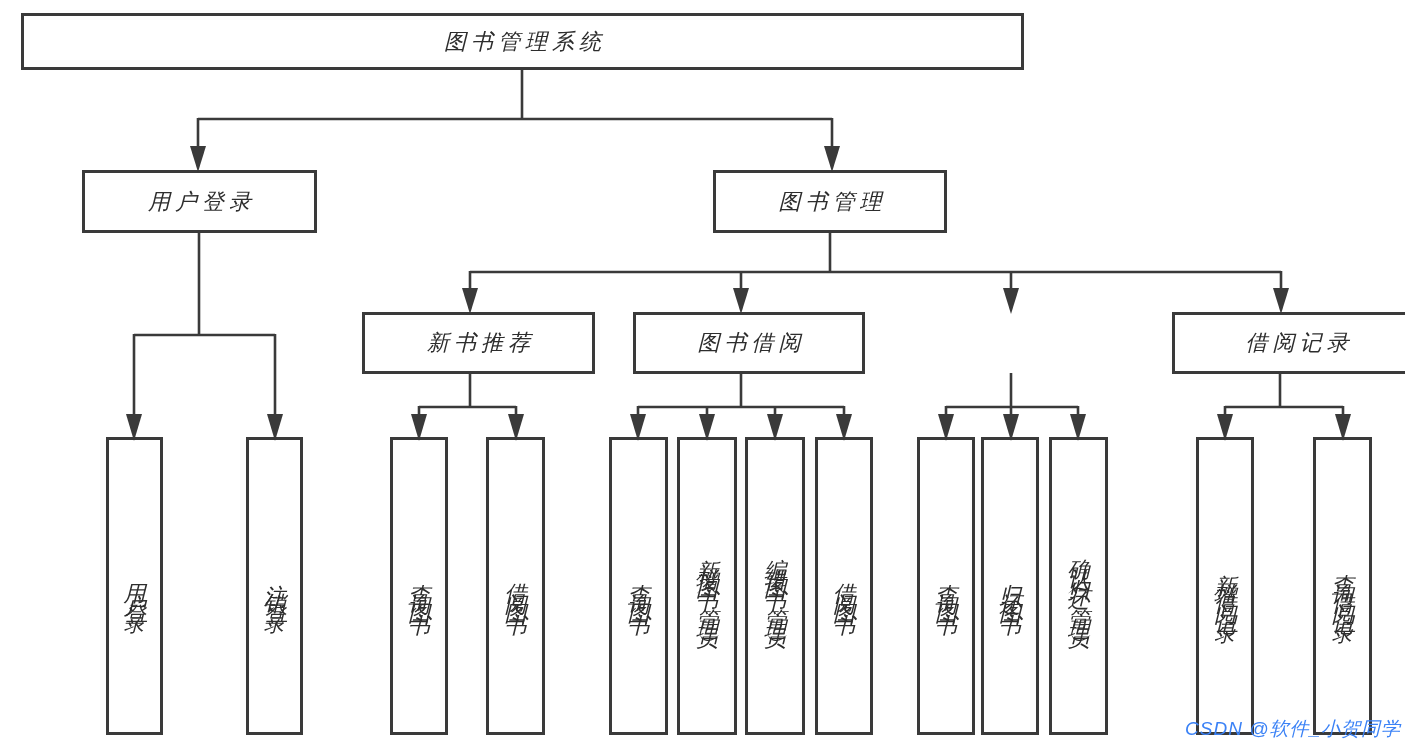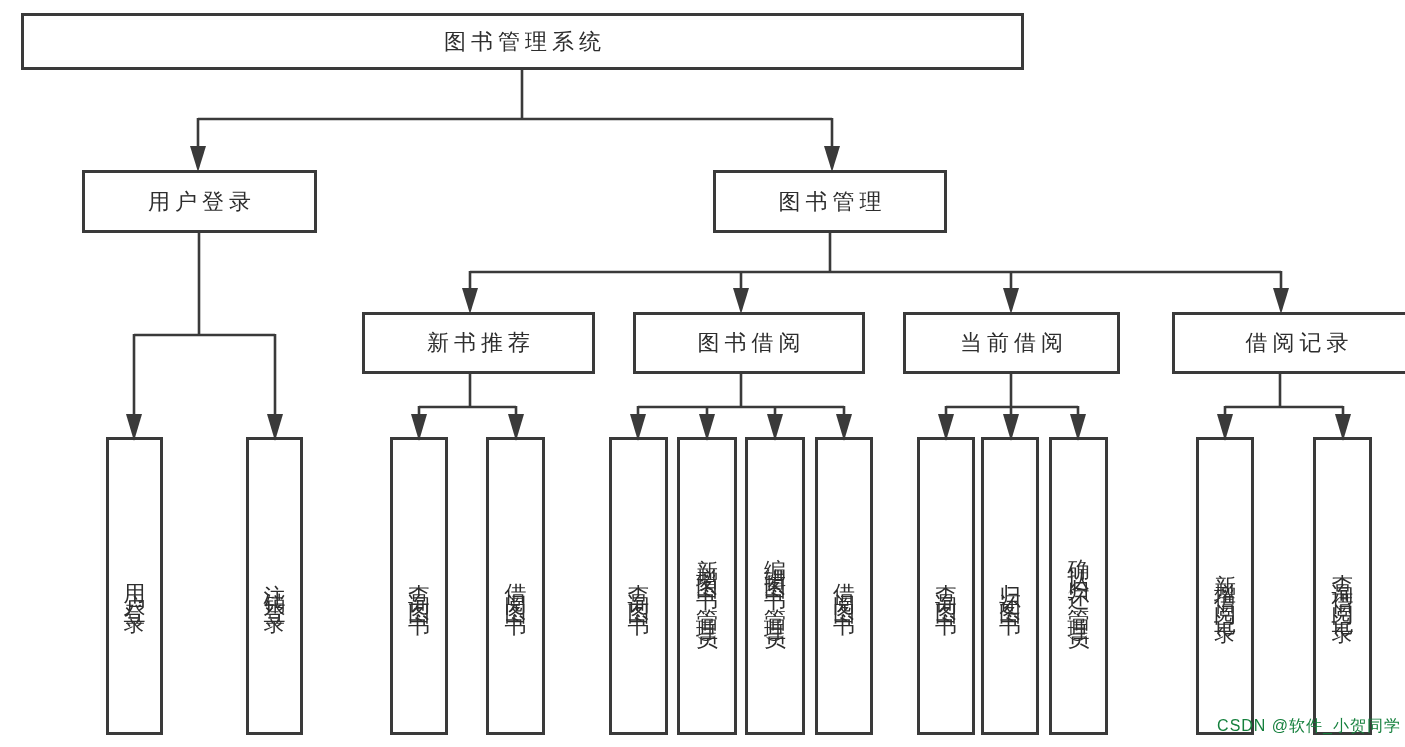--- a/index.html
+++ b/index.html
@@ -1,32 +1,33 @@
 <!DOCTYPE html>
 <html><head>
 <meta charset="utf-8">
 <style>
   html,body{margin:0;padding:0;background:#fff;}
   #stage{
     position:relative;width:1405px;height:747px;background:#fff;overflow:hidden;
     font-family:"Liberation Sans","DejaVu Sans",sans-serif;
+    font-style:italic;
   }
   .box{
     position:absolute;background:#fff;border:3px solid #3a3a3a;box-sizing:border-box;
     display:flex;align-items:center;justify-content:center;color:#2d2d2d;z-index:1;
   }
   .box.h span{font-size:22px;letter-spacing:5px;text-indent:5px;white-space:nowrap;}
   .box.v span{
     writing-mode:vertical-rl;text-orientation:mixed;
     font-size:22px;line-height:1;letter-spacing:10px;
   }
   #connectors{position:absolute;left:0;top:0;z-index:2;pointer-events:none;}
   #watermark{
     position:absolute;right:4px;top:716px;z-index:3;
-    font-size:16px;color:#15803d;letter-spacing:1px;white-space:nowrap;
+    font-size:19px;color:#3b82f6;letter-spacing:1px;white-space:nowrap;
   }
 </style>
 </head>
 <body>
 
 <div id="stage">
 
   <svg id="connectors" width="1405" height="747" viewBox="0 0 1405 747">
     <g stroke="#3a3a3a" stroke-width="2.6" fill="#3a3a3a">
 
@@ -101,23 +102,20 @@
   <div class="box h" style="left:713px;top:170px;width:234px;height:63px">
     <span>图书管理</span>
   </div>
 
   <div class="box h" style="left:362px;top:312px;width:233px;height:62px">
     <span>新书推荐</span>
   </div>
   <div class="box h" style="left:633px;top:312px;width:232px;height:62px">
     <span>图书借阅</span>
   </div>
-  <div class="box h" style="left:903px;top:312px;width:217px;height:62px">
-    <span>当前借阅</span>
-  </div>
   <div class="box h" style="left:1172px;top:312px;width:250px;height:62px">
     <span>借阅记录</span>
   </div>
 
   <div class="box v" style="left:106px;top:437px;width:57px;height:298px">
     <span>用户登录</span>
   </div>
   <div class="box v" style="left:246px;top:437px;width:57px;height:298px">
     <span>注销登录</span>
   </div>

